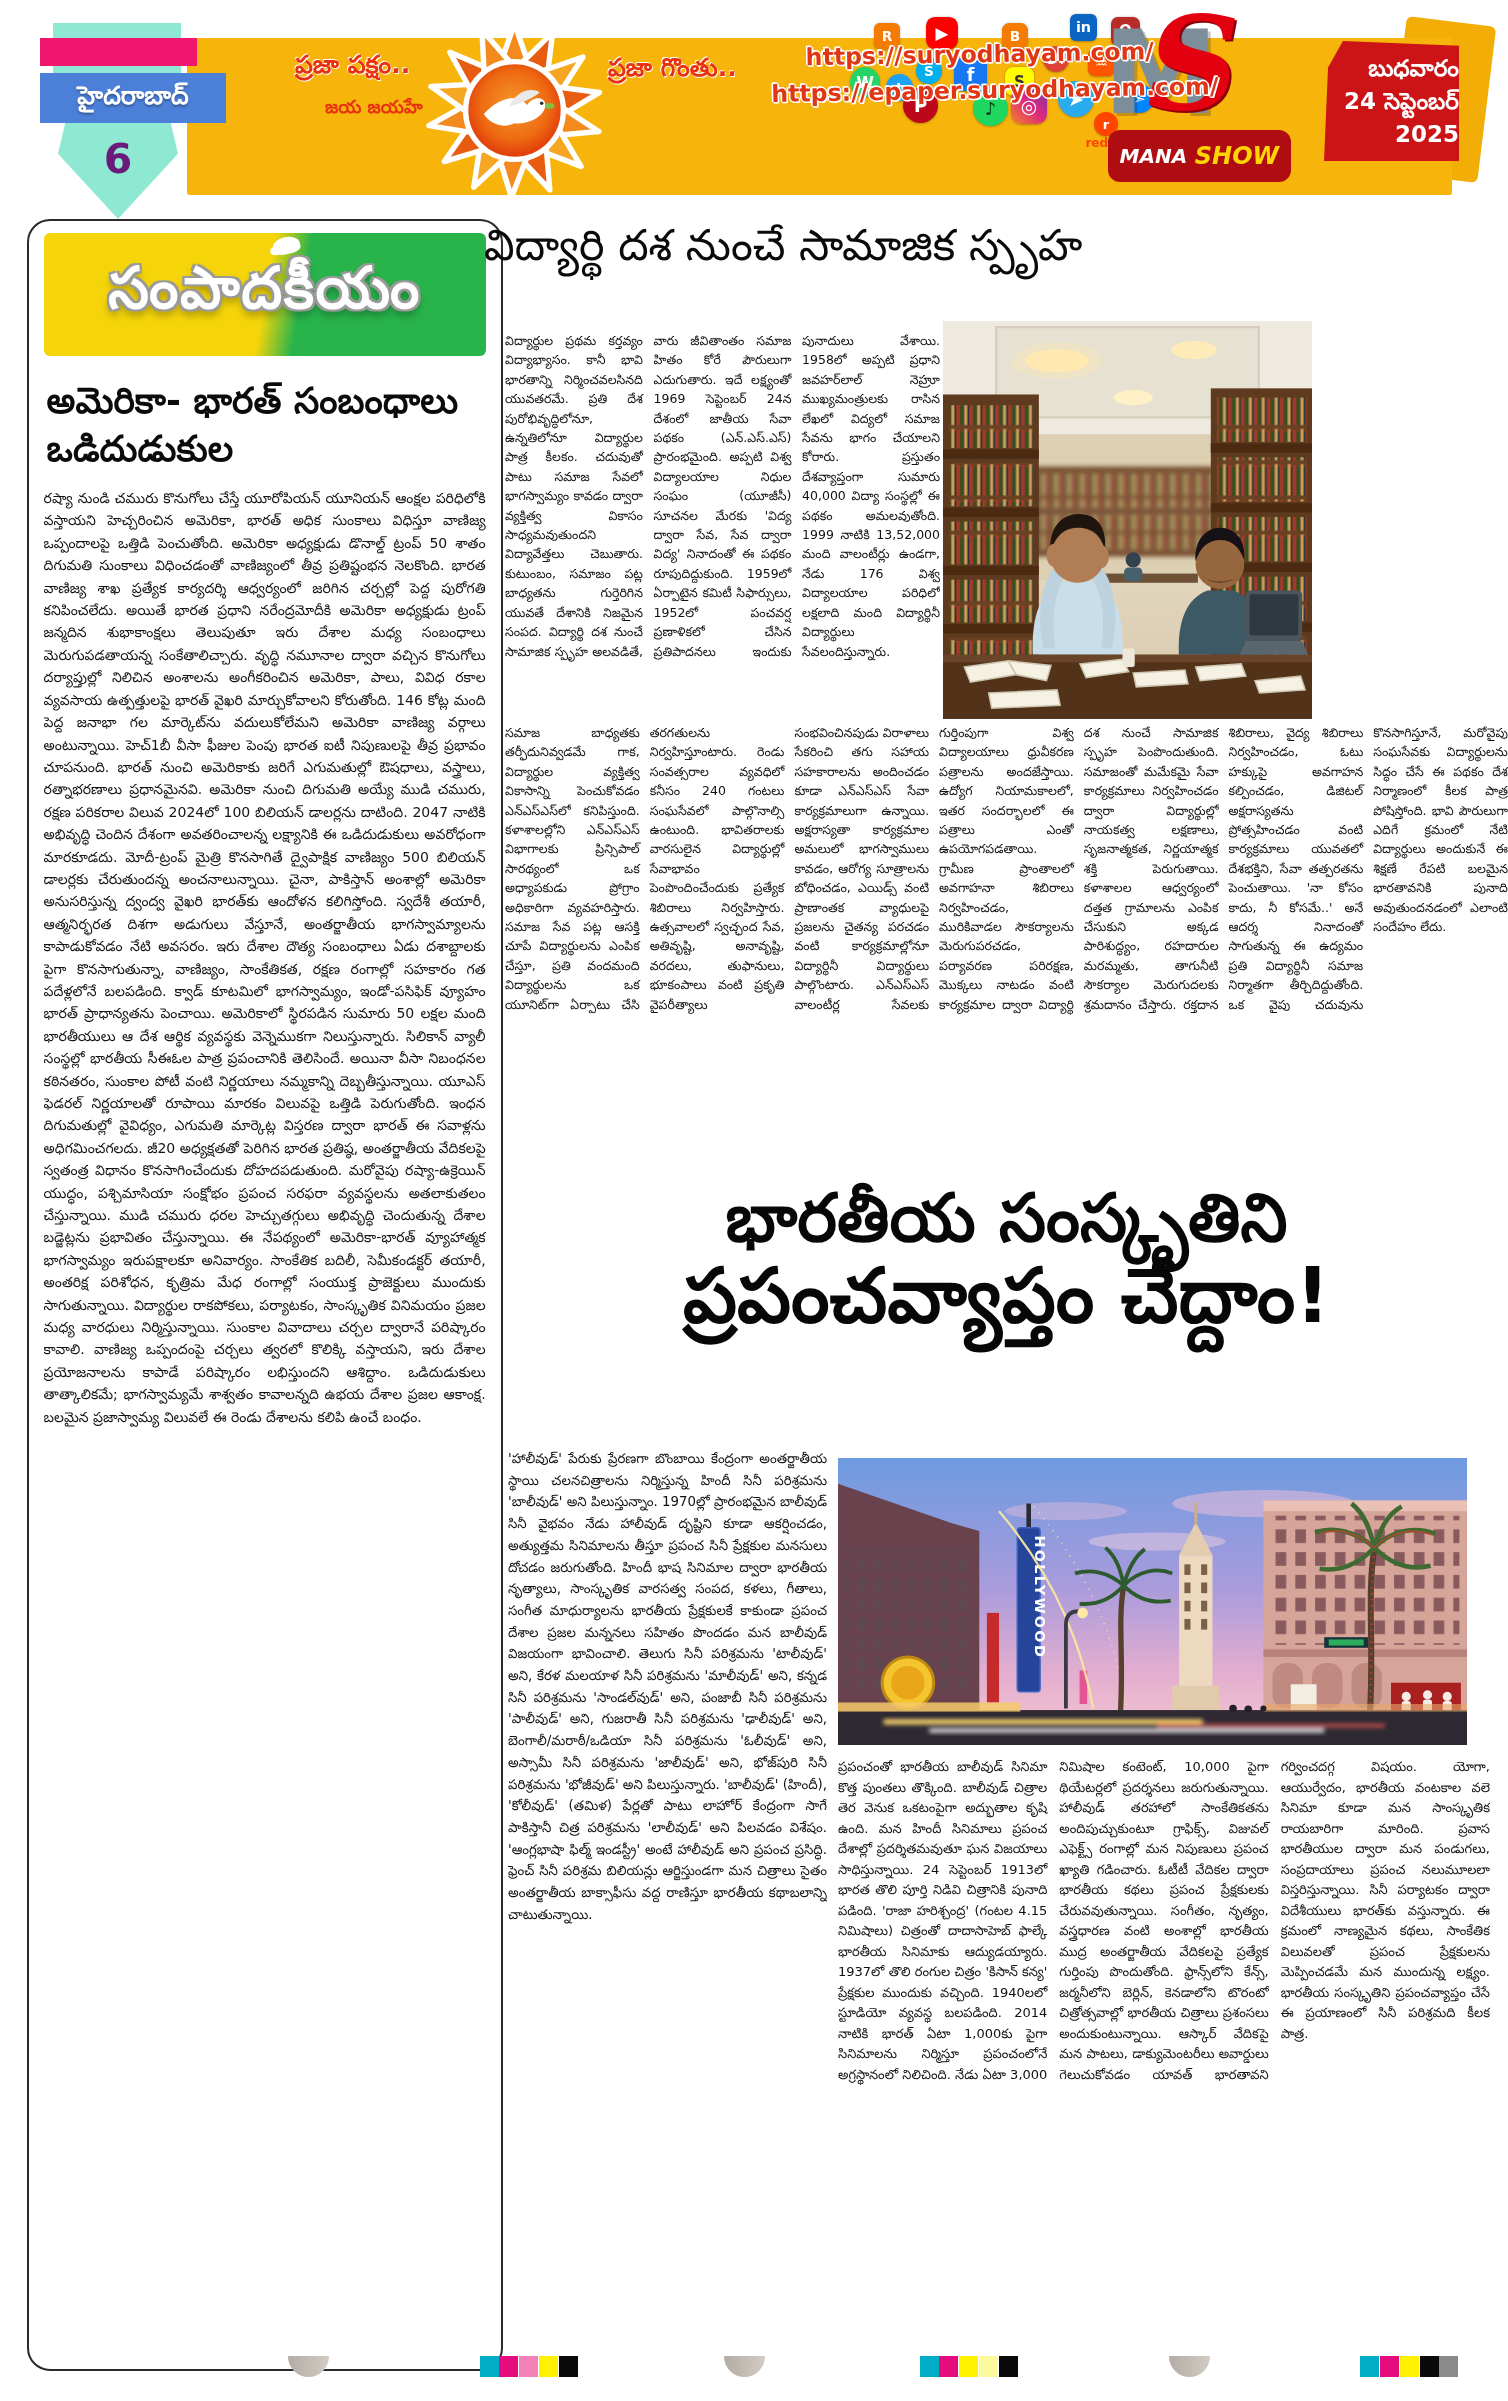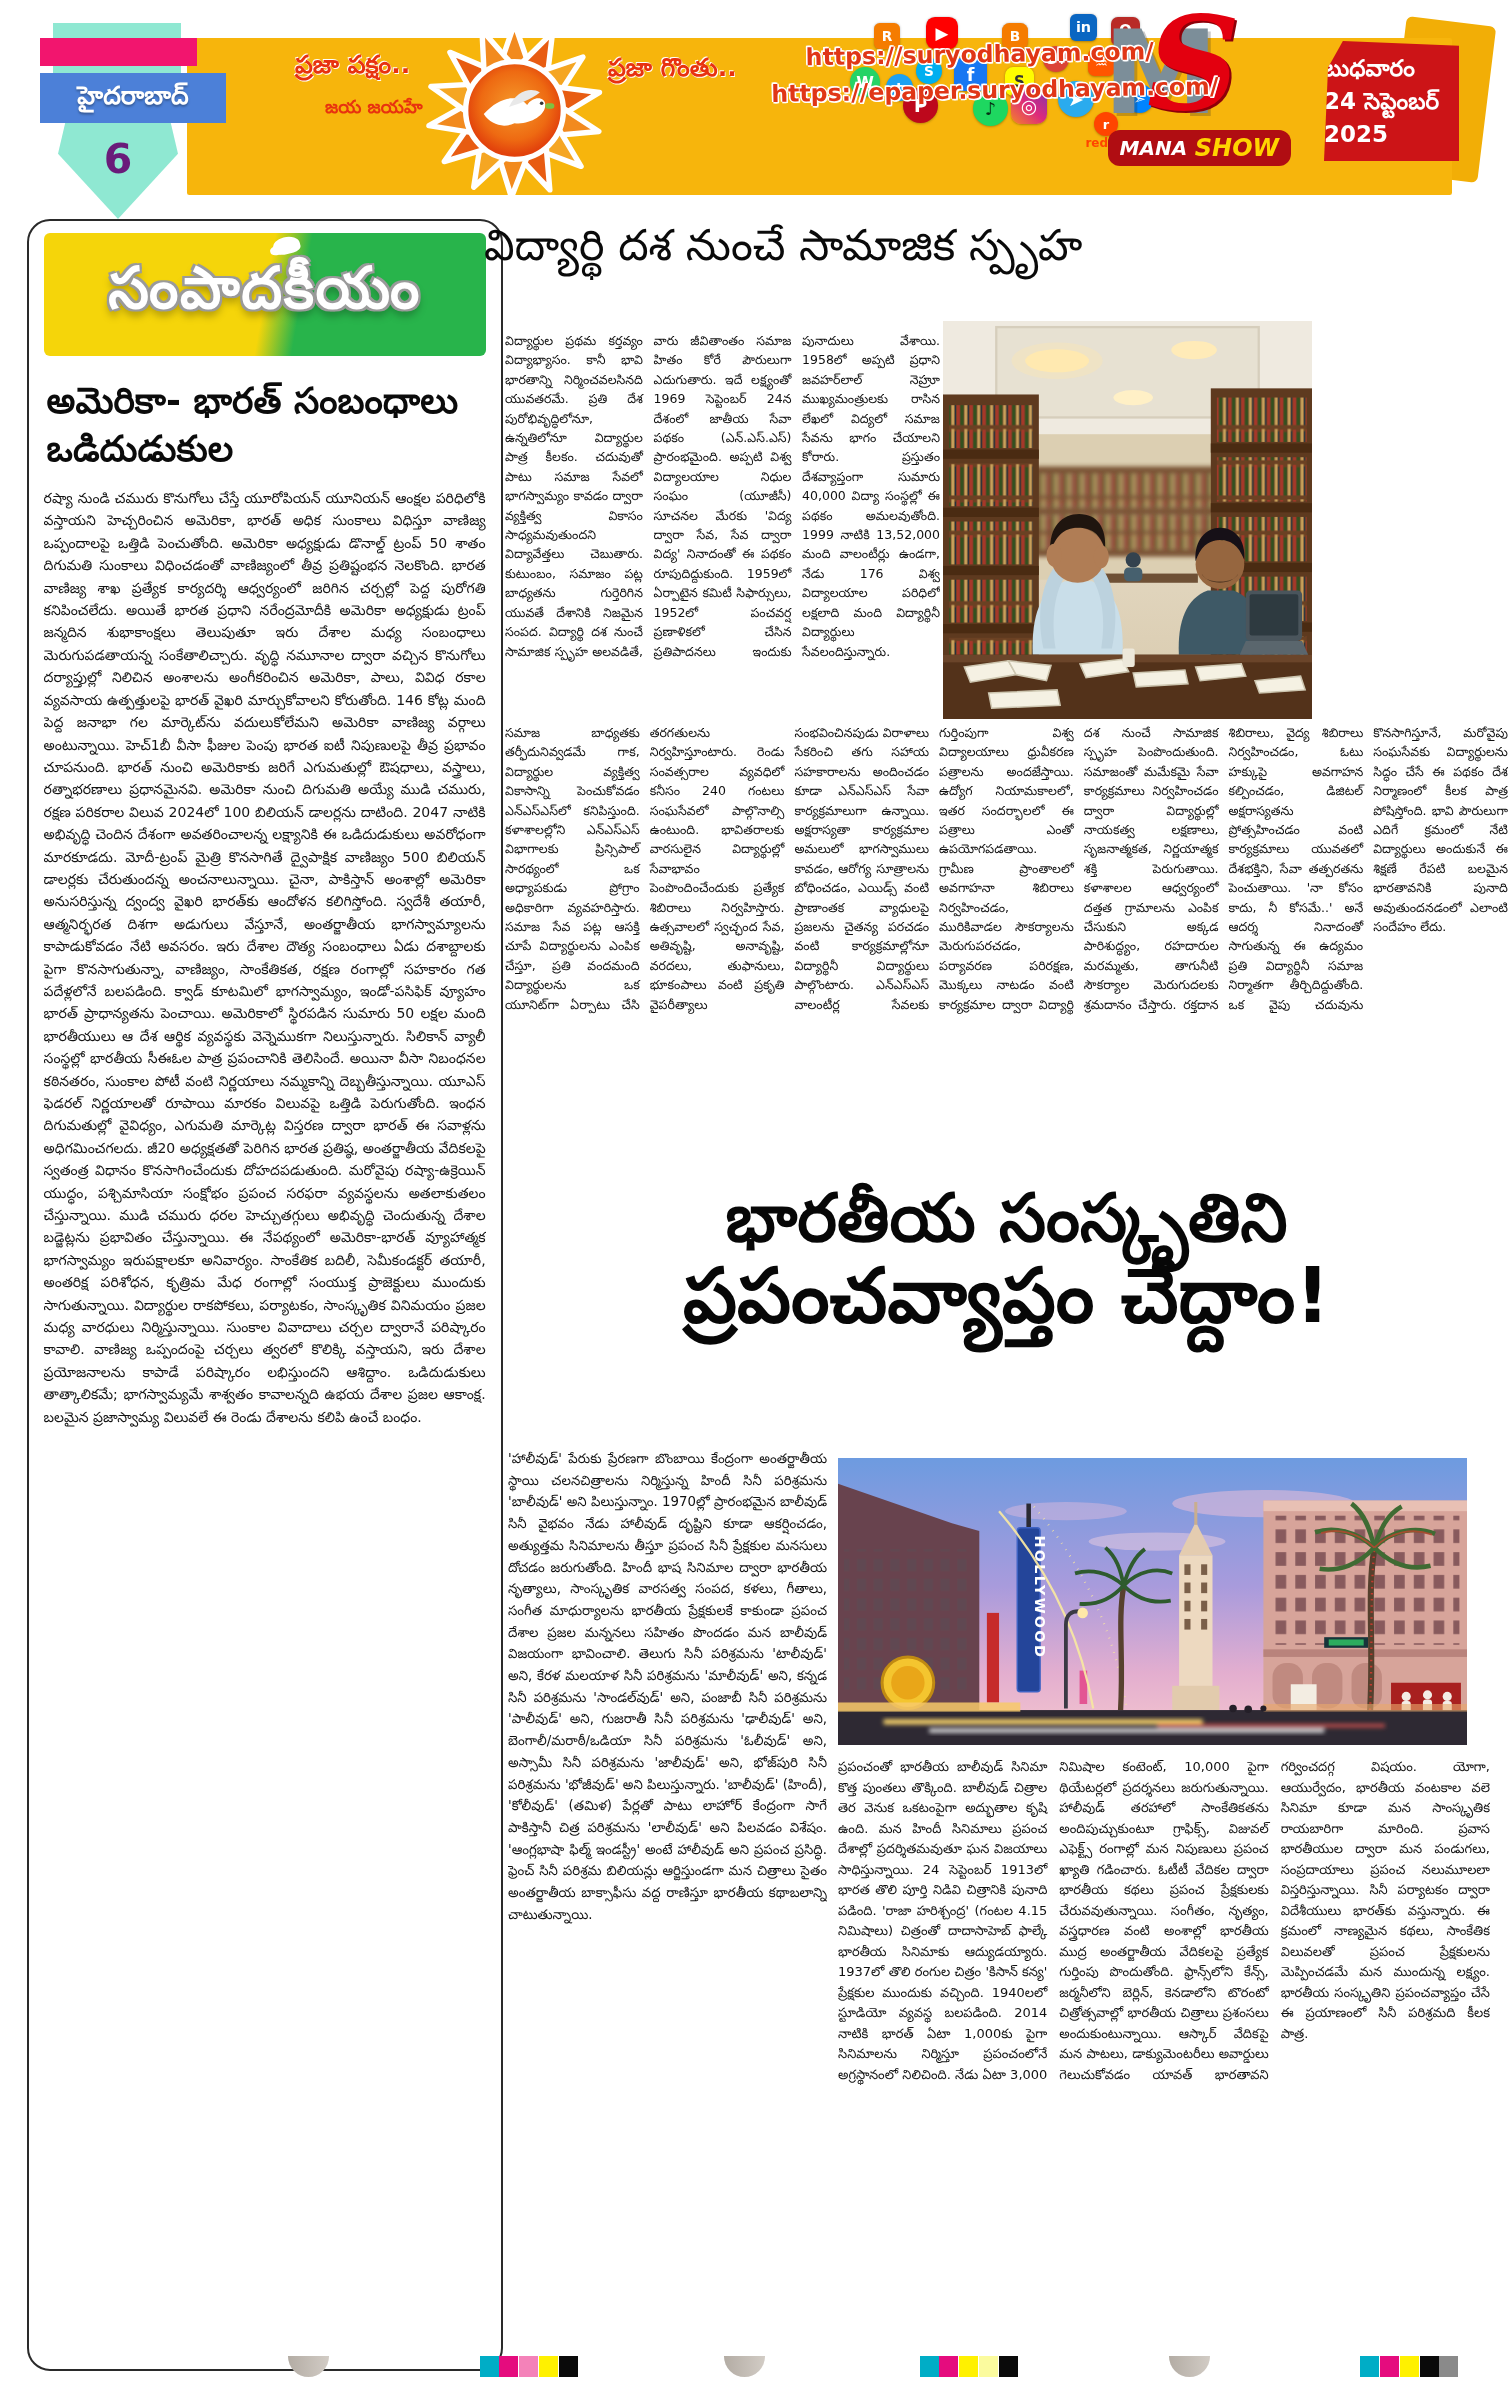--- a/index.html
+++ b/index.html
@@ -38,27 +38,27 @@
         text-shadow:1.5px 0 0 #fff,-1.5px 0 0 #fff,0 1.5px 0 #fff,0 -1.5px 0 #fff,1.5px 1.5px 0 #fff,-1.5px -1.5px 0 #fff}
   .urls .u1{margin-left:35px}
   .soc{position:absolute;display:flex;align-items:center;justify-content:center;font-weight:800;z-index:2;
        box-shadow:0 0.8px 2.3px rgba(0,0,0,.3)}
   .soc .lbl{position:absolute;top:100%;left:50%;transform:translateX(-50%);font-size:12px;font-weight:800}
   .mana-logo{position:absolute;left:1103px;top:10.6px;width:220px;height:152px;z-index:3}
   .mana-m{position:absolute;left:0;top:4.6px;font-size:116px;font-weight:900;color:#7C8E99;line-height:1;
           text-shadow:3px 3px 0 rgba(40,40,40,.25)}
   .mana-s{position:absolute;left:44px;top:-12px;font-size:129px;font-weight:900;color:#E3000F;line-height:1;
           font-family:"DejaVu Serif",serif;font-style:italic;text-shadow:2.3px 2.3px 0 #8E0009}
-  .mana-band{position:absolute;left:4.6px;top:119px;background:#B00D12;border-radius:12px;padding:4px 12px;
+  .mana-band{position:absolute;left:4.6px;top:119px;background:#B00D12;border-radius:12px;padding:12px 12px;
              display:flex;gap:7.6px;align-items:center}
   .mana-band .w{color:#fff;font-size:20px;font-weight:800;font-style:italic}
   .mana-band .y{color:#FFD400;font-size:24px;font-weight:800;font-style:italic}
   .date-flag{position:absolute;left:1324px;top:41px;width:135px;height:120px;background:#CC1417;z-index:4;
              clip-path:polygon(14% 0,100% 4%,100% 100%,0 100%,3% 22%);
-             display:flex;flex-direction:column;align-items:flex-start;justify-content:center;
+             display:flex;flex-direction:column;align-items:flex-end;justify-content:center;
              color:#fff;font-weight:700;text-align:center;line-height:33px;font-size:23px}
 
   
   .editorial{position:absolute;left:26.6px;top:219px;width:476px;height:2152px;background:#fff;
              border:2.3px solid #2a2a2a;border-radius:23px;padding:12px 15px;overflow:hidden}
   .ed-banner{position:relative;height:123px;border-radius:6px;overflow:hidden;
              background:linear-gradient(100deg,#F5D50A 0%,#F5D50A 50%,#28B44B 58%,#28B44B 100%);
              display:flex;align-items:center;justify-content:center}
   .ed-banner-text{color:#fff;font-size:58px;font-weight:800;letter-spacing:1.5px;
                   text-shadow:2.3px 2.3px 0 #9a9a9a,-2.3px -2.3px 0 #9a9a9a,2.3px -2.3px 0 #9a9a9a,-2.3px 2.3px 0 #9a9a9a,

